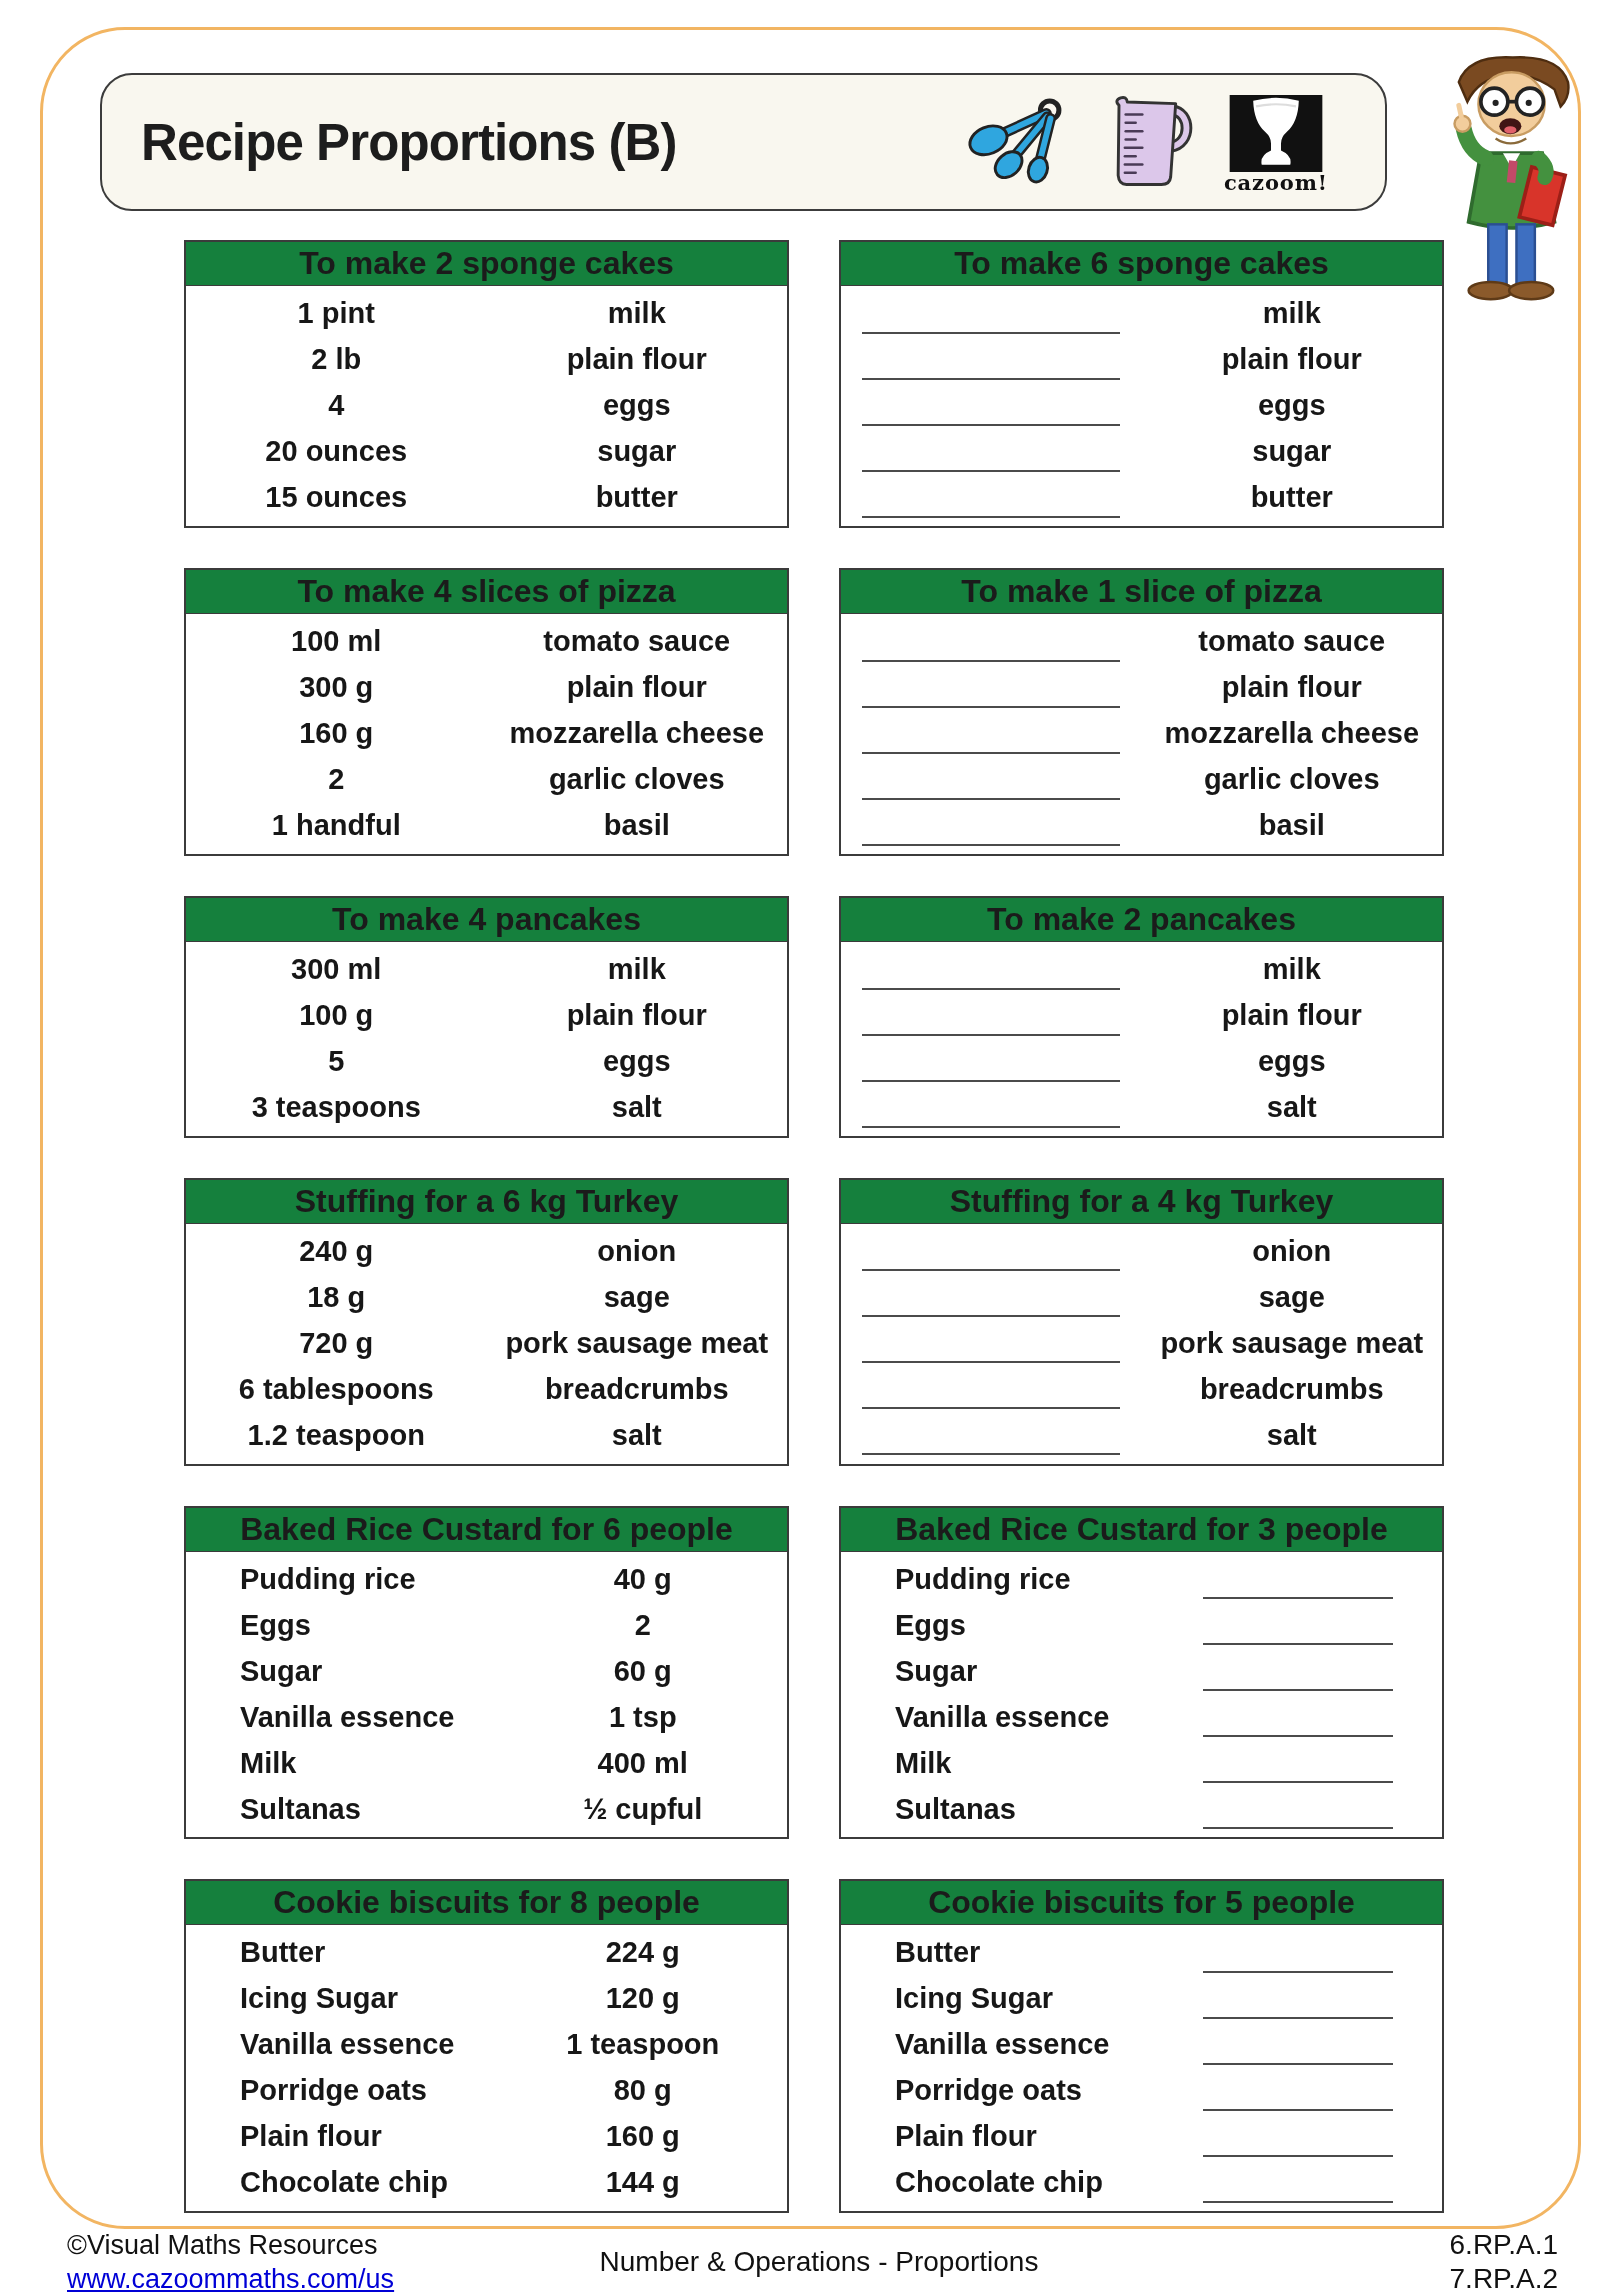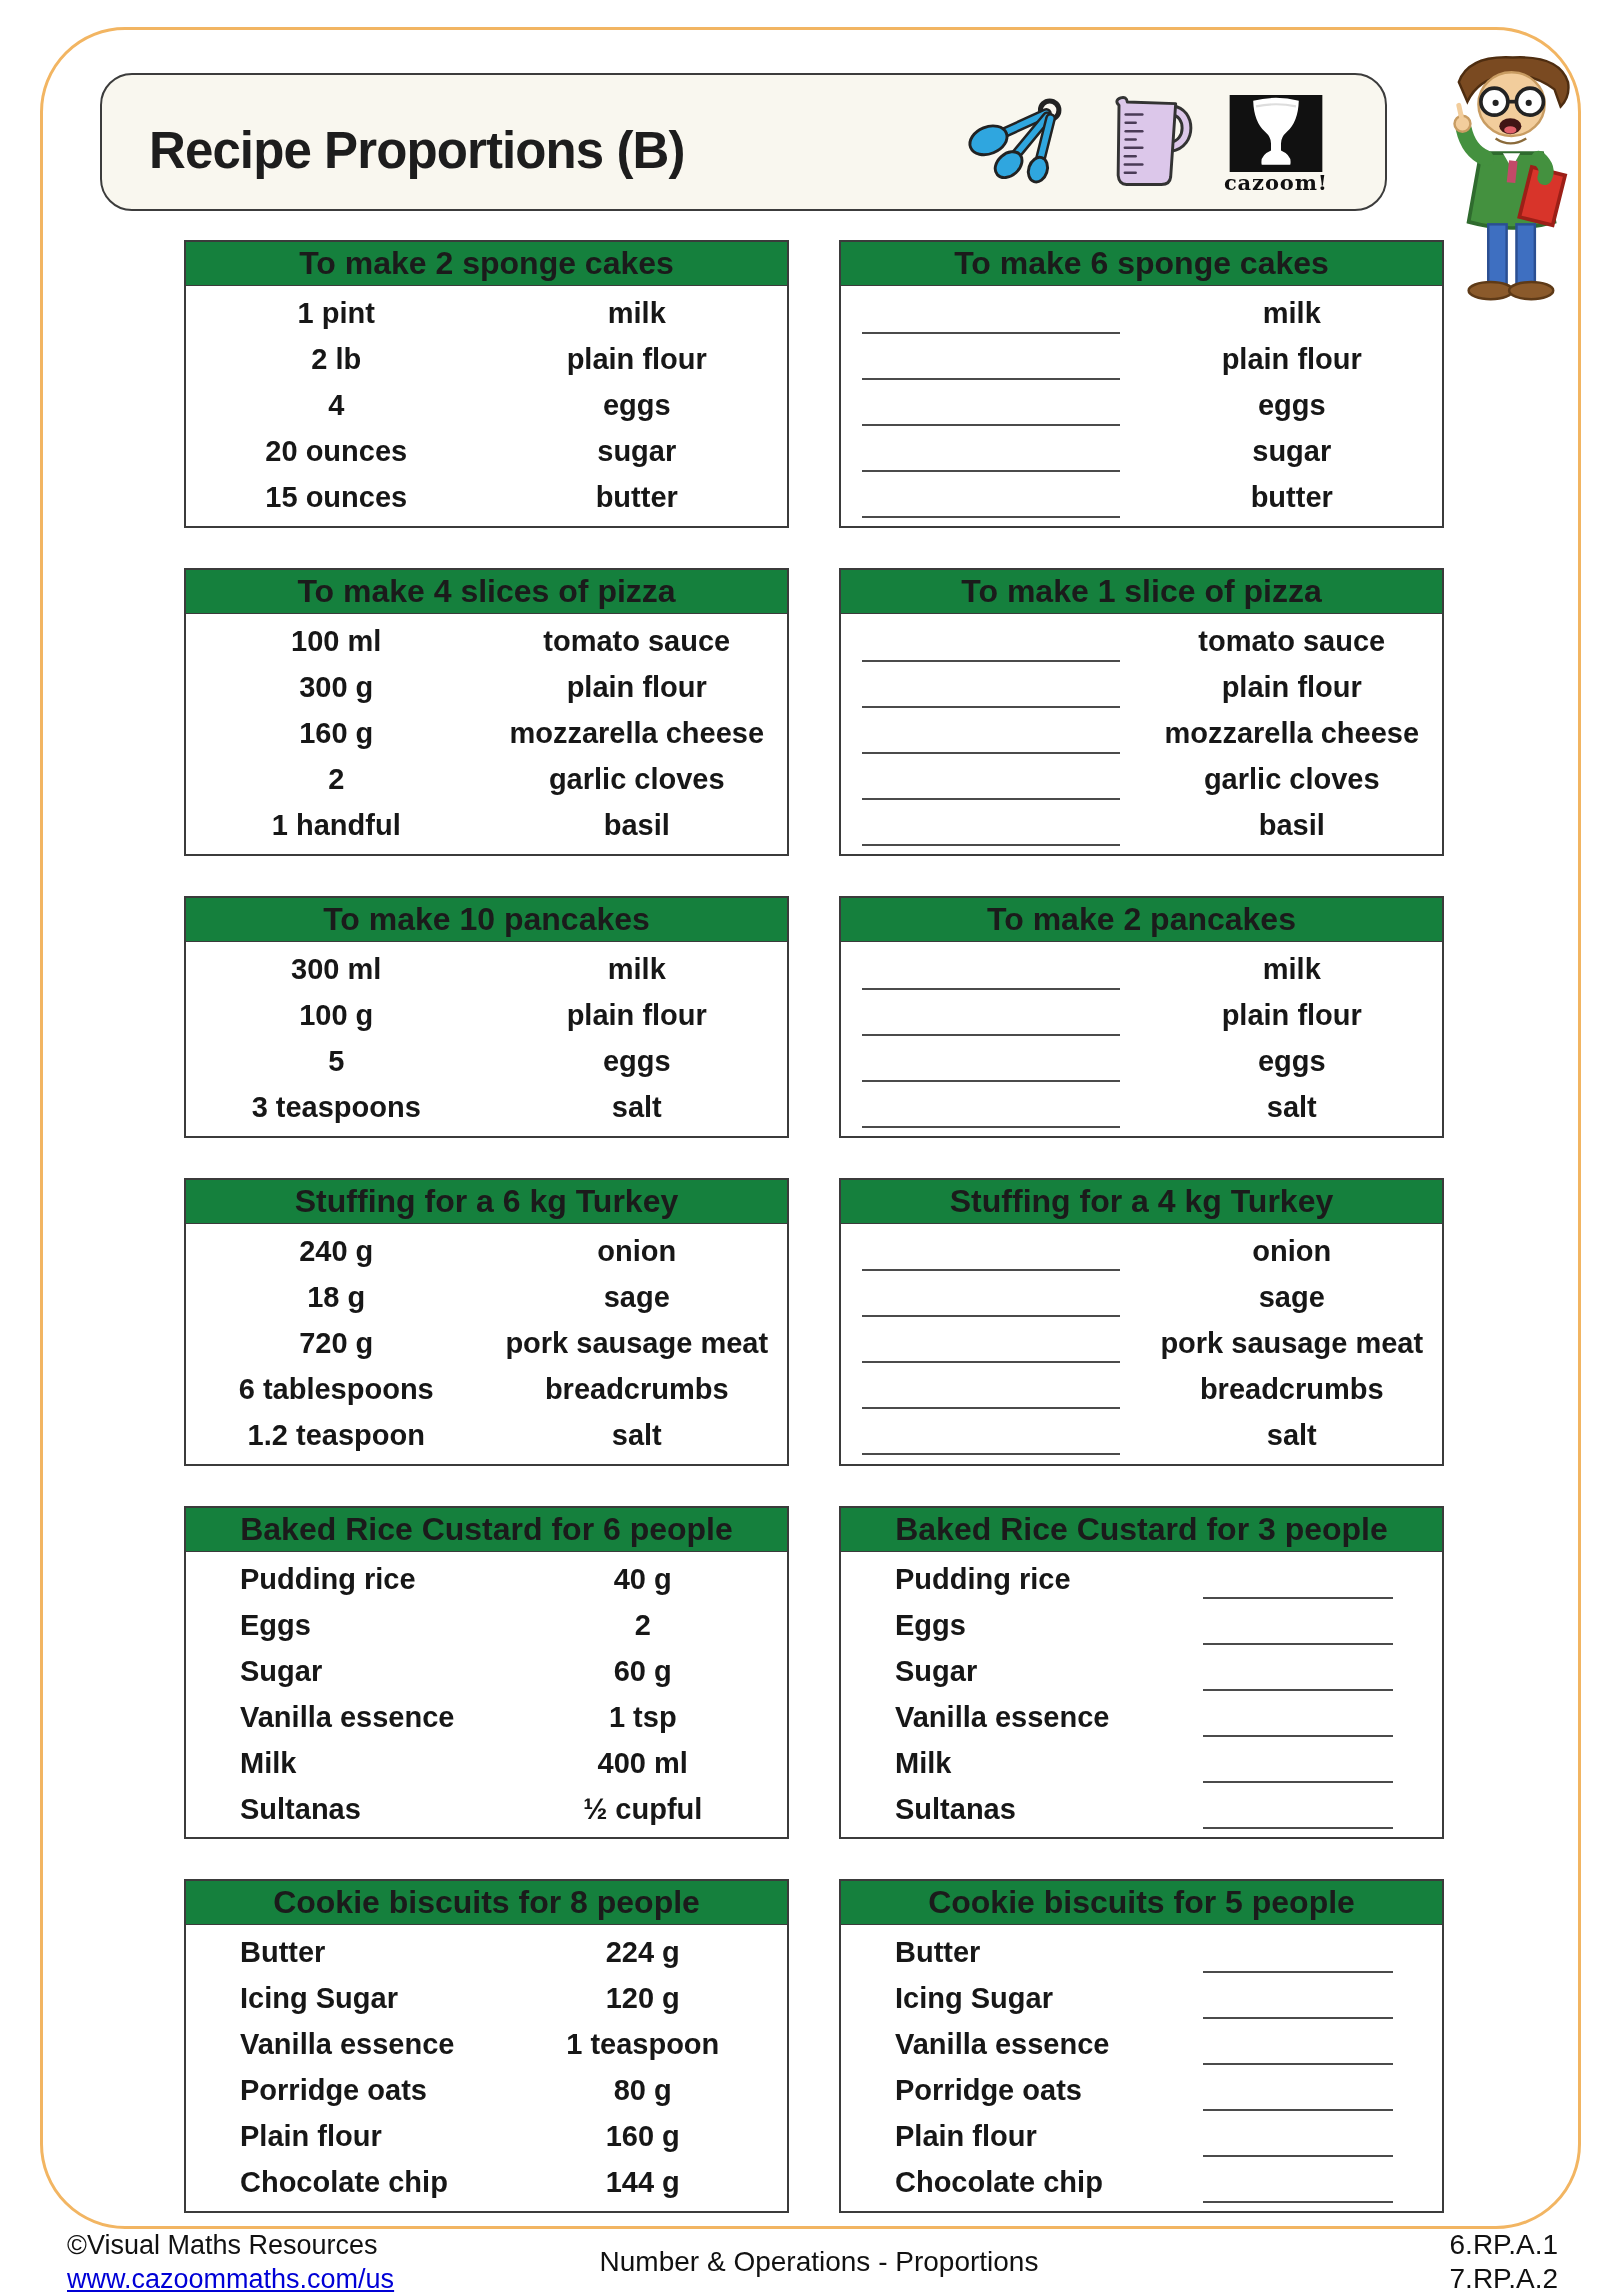--- a/index.html
+++ b/index.html
@@ -3,21 +3,21 @@
 <meta charset="utf-8">
 <style>
   html,body{margin:0;padding:0;background:#ffffff;}
   .page{position:relative;width:1622px;height:2293px;background:#ffffff;overflow:hidden;
         font-family:"Liberation Sans",sans-serif;color:#171717;}
   .frame{position:absolute;left:40px;top:27px;width:1535px;height:2196px;
          border:3.6px solid #F2B562;border-radius:85px;background:#ffffff;}
   
   .titlebox{position:absolute;left:100px;top:73px;width:1283px;height:134px;
             border:2.7px solid #3c3c3c;border-radius:32px;background:#F9F7EF;}
-  .titlebox h1{margin:8px;position:absolute;left:39px;top:50%;transform:translateY(-50%);
+  .titlebox h1{margin:0;position:absolute;left:39px;top:50%;transform:translateY(-50%);
                font-size:51px;font-weight:700;letter-spacing:-0.9px;color:#1d1d1d;}
   .hicons{position:absolute;right:57px;top:0;height:100%;display:flex;align-items:center;gap:25px;}
   .logo{display:flex;flex-direction:column;align-items:center;margin-top:5.4px;}
   .logotext{font-family:"DejaVu Serif",serif;font-weight:700;font-size:21px;color:#111;
             letter-spacing:0.9px;margin-top:-1.8px;}
   .teacher{position:absolute;left:1422px;top:50px;z-index:3;}
   
   .grid{position:absolute;left:184px;top:240px;width:1260px;display:flex;
         flex-direction:column;gap:40px;}
   .pair{display:flex;justify-content:space-between;}
@@ -235,21 +235,21 @@
               <div class="cell L">
                 <div class="blank-line"></div>
               </div>
               <div class="cell R">basil</div>
             </div>
           </div>
   </section>
       </div>
       <div class="pair">
         <section class="box">
-    <div class="box-title">To make 10 pancakes</div>
+    <div class="box-title">To make 4 pancakes</div>
     <div class="box-body">
             <div class="ing-row qty-ing">
               <div class="cell L">300 ml</div>
               <div class="cell R">milk</div>
             </div>
             <div class="ing-row qty-ing">
               <div class="cell L">100 g</div>
               <div class="cell R">plain flour</div>
             </div>
             <div class="ing-row qty-ing">

